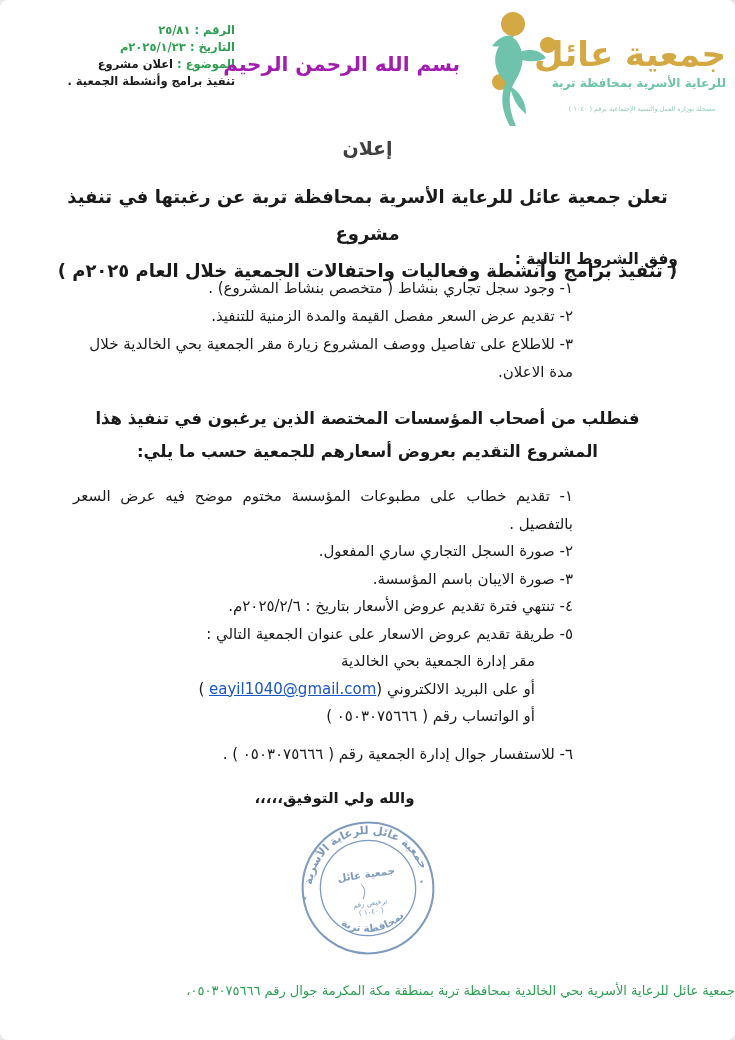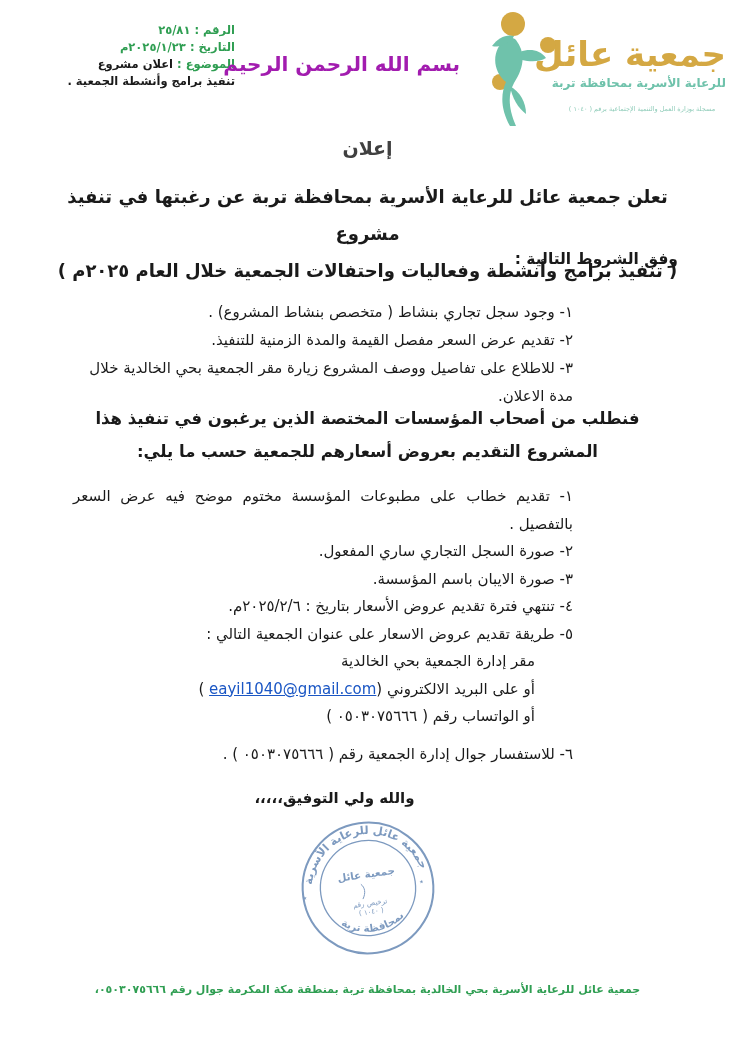--- a/index.html
+++ b/index.html
@@ -1,19 +1,19 @@
 <!DOCTYPE html>
 <html lang="ar" dir="rtl"><head>
 <meta charset="utf-8">
 <style>
   html,body{margin:0;padding:0;background:#e8e8e8;}
   .page{
     position:relative;width:735px;height:1040px;background:#ffffff;
     margin:0 auto;overflow:hidden;direction:rtl;
-    font-family:"DejaVu Sans","Liberation Sans",sans-serif;color:#1a1a1a;
+    font-family:"DejaVu Sans","Liberation Sans",sans-serif;color:#1a1a1a;border-radius:8px;
   }
   
   .ref-block{
     position:absolute;top:22px;left:30px;width:205px;
     text-align:right;font-size:11.5px;font-weight:bold;line-height:17px;
   }
   .ref-label{color:#2f9e52;}
   .ref-value-green{color:#2f9e52;}
   .ref-value-black{color:#1a1a1a;}
   .bismillah{
@@ -37,21 +37,21 @@
   
   .intro{
     position:absolute;top:178px;right:55px;left:55px;text-align:center;
     font-size:18px;font-weight:bold;line-height:37px;
   }
   .conditions-heading{
     position:absolute;top:250px;right:57px;
     font-size:15.5px;font-weight:bold;
   }
   .conditions{
-    position:absolute;top:298px;right:162px;width:490px;
+    position:absolute;top:274px;right:162px;width:490px;
     font-size:15px;line-height:28px;
   }
   .request-para{
     position:absolute;top:402px;right:72px;left:72px;text-align:center;
     font-size:16.5px;font-weight:bold;line-height:33px;letter-spacing:.2px;
   }
   
   .requirements{
     position:absolute;top:483px;right:162px;width:500px;
     font-size:15px;line-height:27.5px;text-align:right;
@@ -64,22 +64,22 @@
     position:absolute;top:789px;right:0;left:-66px;text-align:center;
     font-size:15px;font-weight:bold;
   }
   
   .stamp{
     position:absolute;top:818px;left:292px;width:152px;height:140px;
     transform:rotate(-8deg);opacity:.8;
   }
   
   .footer{
-    position:absolute;top:983px;right:0;left:0;text-align:center;
-    font-size:11px;font-weight:bold;color:#2f9e52;
+    position:absolute;top:983px;right:0;left:0;text-align:right;
+    font-size:13px;font-weight:normal;color:#2f9e52;
   }
 </style>
 </head>
 <body>
 
 <div class="page">
 
   <div class="ref-block">
     <div>
       <span class="ref-label">الرقم :</span>

